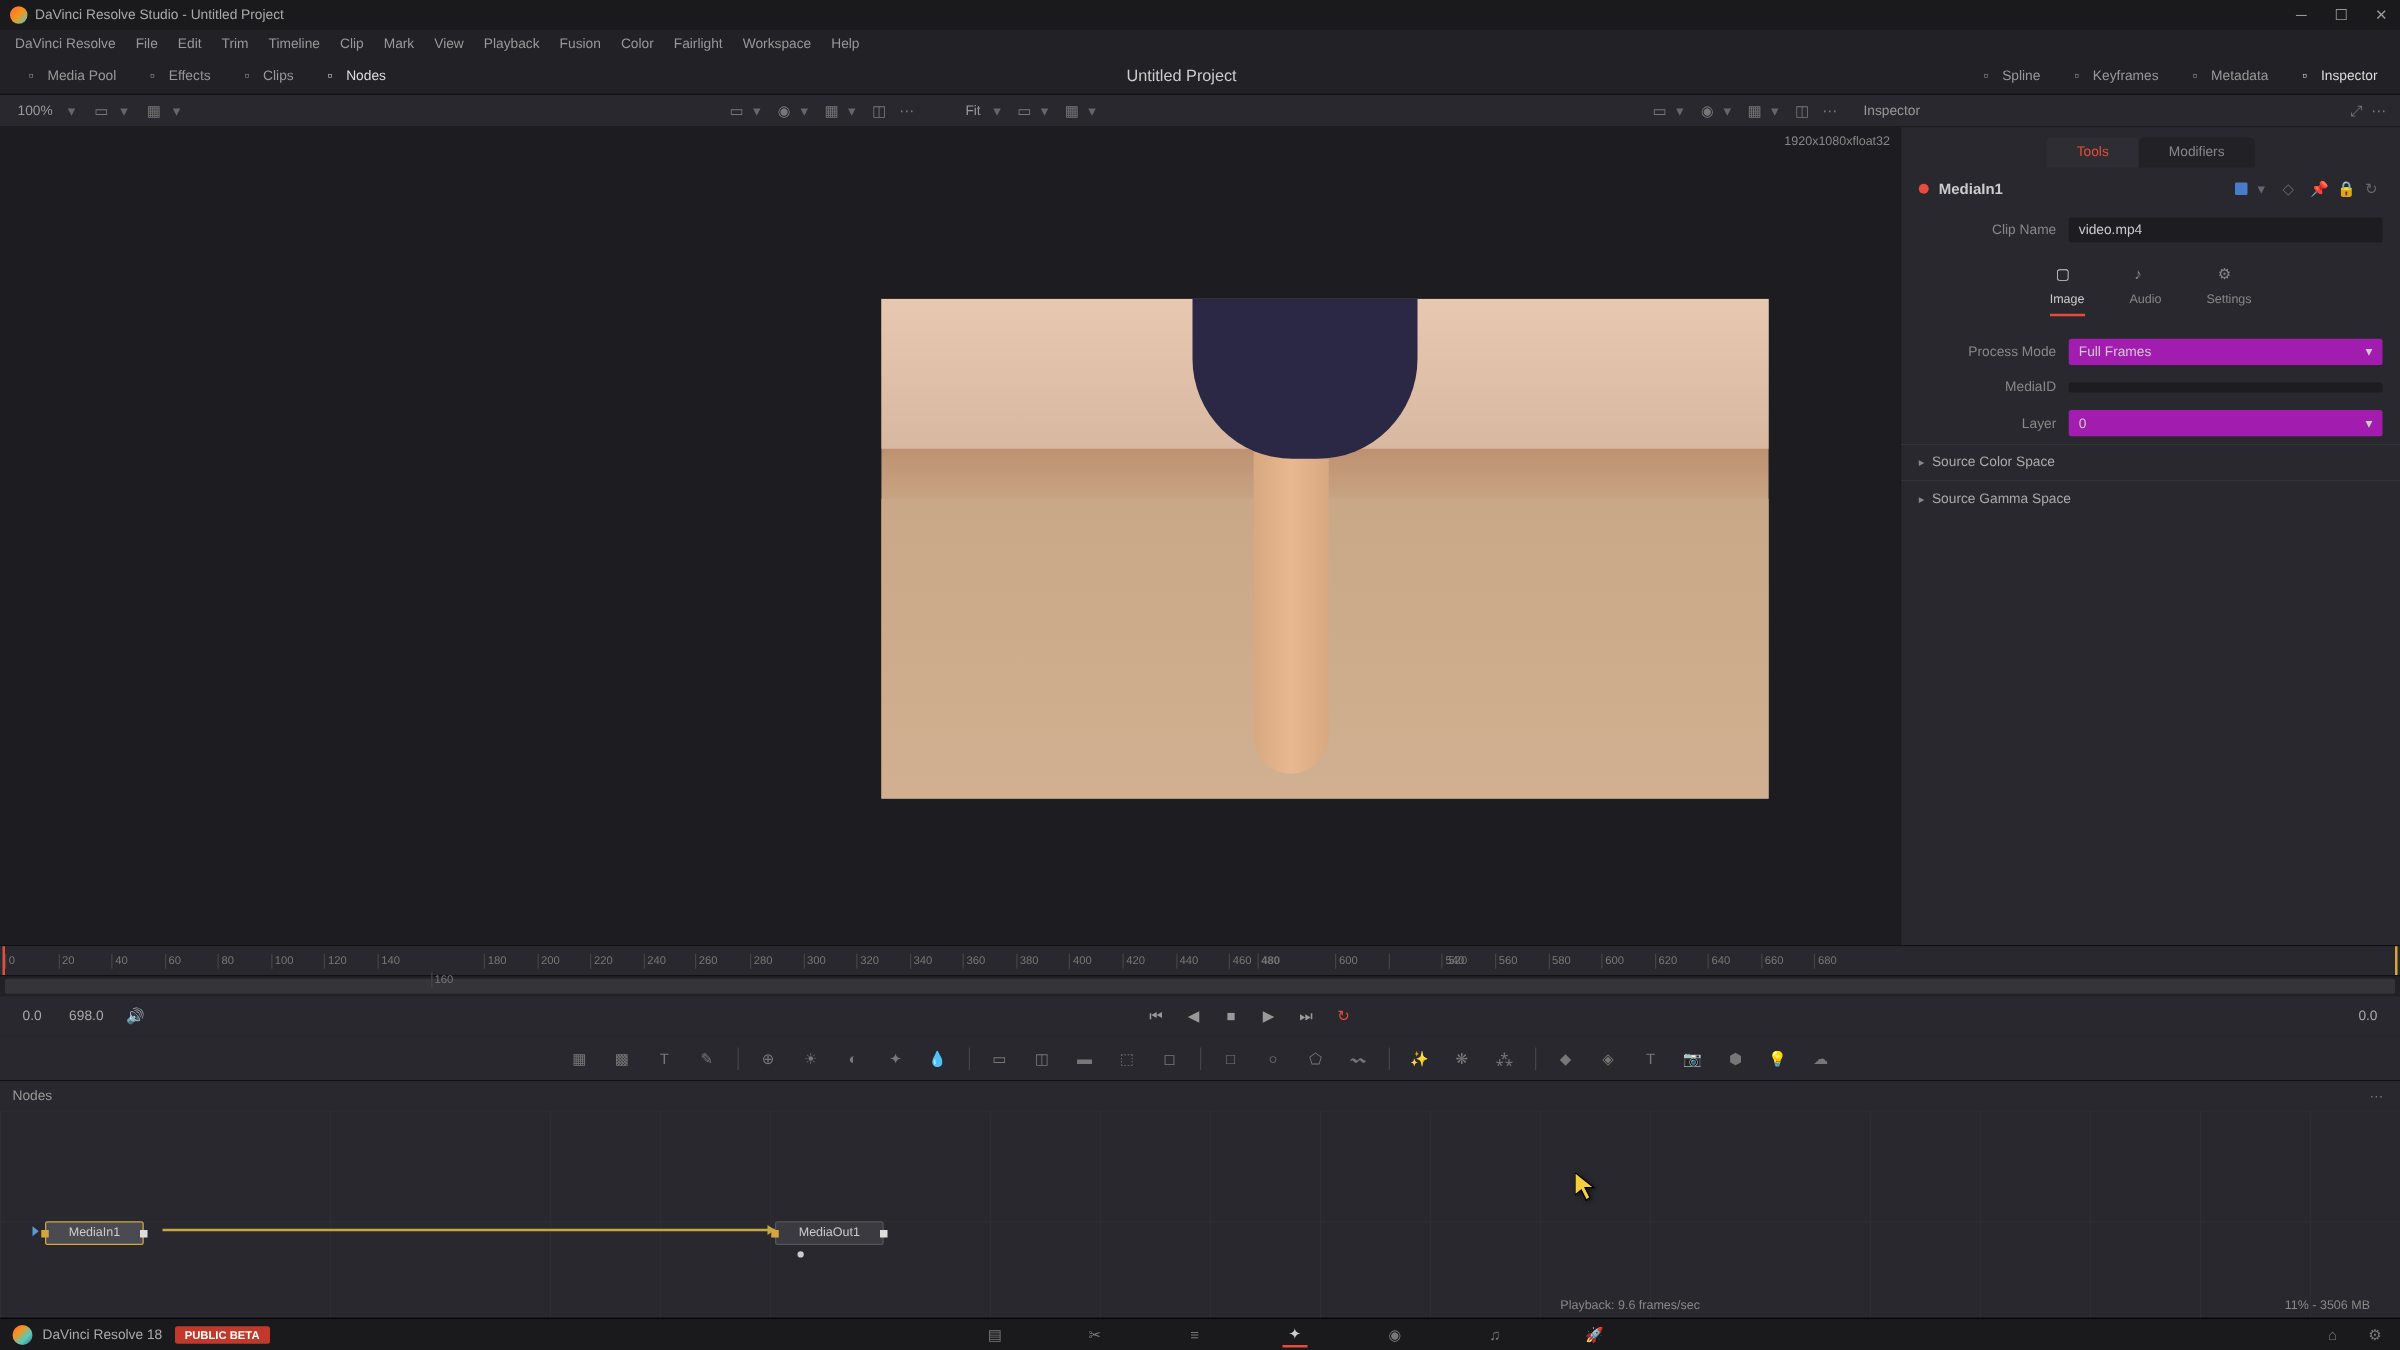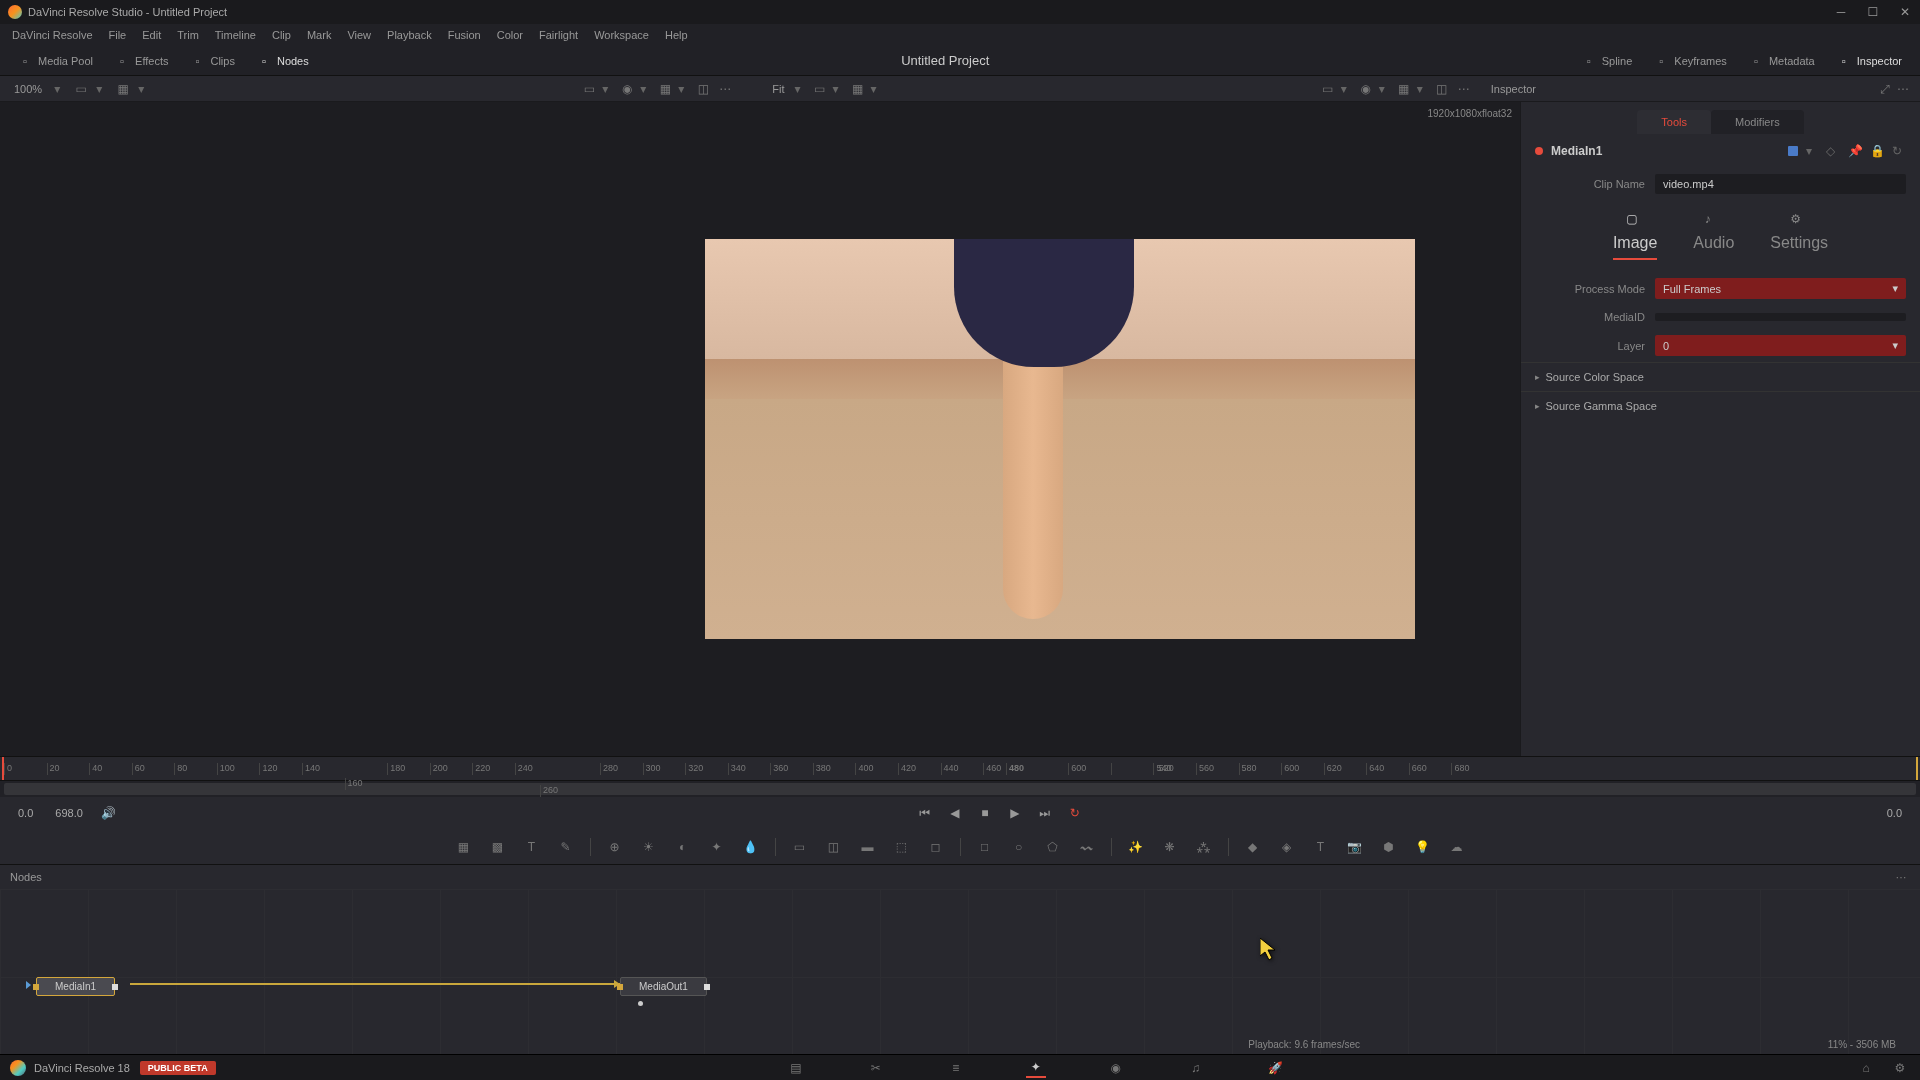--- a/index.html
+++ b/index.html
@@ -52,27 +52,27 @@
 .inspector-node { display: flex; align-items: center; padding: 10px 14px; gap: 8px; }
 .node-dot { width: 8px; height: 8px; border-radius: 50%; background: #e64b3c; }
 .node-name { font-size: 12px; color: #ccc; font-weight: bold; flex: 1; }
 .node-controls { display: flex; gap: 8px; align-items: center; }
 .node-ctrl-icon { width: 14px; height: 14px; color: #666; }
 .node-ctrl-box { width: 10px; height: 10px; background: #4a7bc8; border-radius: 1px; }
 
 .inspector-row { display: flex; align-items: center; padding: 6px 14px; gap: 10px; }
 .inspector-row .label { width: 110px; text-align: right; font-size: 11px; color: #888; }
 .inspector-row .value { flex: 1; background: #1d1d21; padding: 4px 8px; font-size: 11px; color: #ccc; border-radius: 2px; }
-.inspector-row .dropdown { flex: 1; background: #7f1d1d; padding: 4px 8px; font-size: 11px; color: #ccc; border-radius: 2px; display: flex; justify-content: space-between; align-items: center; }
+.inspector-row .dropdown { flex: 1; background: #a21caf; padding: 4px 8px; font-size: 11px; color: #ccc; border-radius: 2px; display: flex; justify-content: space-between; align-items: center; }
 
 .inspector-icons { display: flex; justify-content: center; gap: 36px; padding: 12px 0; }
 .insp-icon-tab { display: flex; flex-direction: column; align-items: center; gap: 4px; color: #888; cursor: pointer; padding-bottom: 6px; }
 .insp-icon-tab.active { color: #ccc; border-bottom: 2px solid #e64b3c; }
 .insp-icon-tab .ico { width: 18px; height: 18px; }
-.insp-icon-tab .lbl { font-size: 16px; }
+.insp-icon-tab .lbl { font-size: 10px; }
 
 .inspector-section { padding: 8px 14px; border-top: 1px solid #333; cursor: pointer; display: flex; align-items: center; gap: 6px; font-size: 11px; color: #aaa; }
 .chevron { font-size: 9px; color: #888; }
 
 
 .timeline-area { height: 298px; background: #212126; border-top: 1px solid #111; display: flex; flex-direction: column; }
 .ruler { height: 24px; background: #28282e; position: relative; border-bottom: 1px solid #111; }
 .ruler-tick { position: absolute; top: 6px; font-size: 9px; color: #777; border-left: 1px solid #444; padding-left: 2px; height: 12px; }
 .playhead-start { position: absolute; left: 2px; top: 0; width: 2px; height: 100%; background: #e64b3c; }
 .playhead-end { position: absolute; right: 2px; top: 0; width: 2px; height: 100%; background: #d4a73c; }
@@ -336,21 +336,21 @@
       <div class="ruler-tick" style="left: 131.714px;">60</div>
       <div class="ruler-tick" style="left: 174.286px;">80</div>
       <div class="ruler-tick" style="left: 216.857px;">100</div>
       <div class="ruler-tick" style="left: 259.429px;">120</div>
       <div class="ruler-tick" style="left: 302px;">140</div>
       <div class="ruler-tick" style="left: 344.571px; margin-top: 15px;">160</div>
       <div class="ruler-tick" style="left: 387.143px;">180</div>
       <div class="ruler-tick" style="left: 429.714px;">200</div>
       <div class="ruler-tick" style="left: 472.286px;">220</div>
       <div class="ruler-tick" style="left: 514.857px;">240</div>
-      <div class="ruler-tick" style="left: 540px; margin-top: 22px;">260</div>
+      <div class="ruler-tick" style="left: 556px;">260</div>
       <div class="ruler-tick" style="left: 600px;">280</div>
       <div class="ruler-tick" style="left: 642.571px;">300</div>
       <div class="ruler-tick" style="left: 685.143px;">320</div>
       <div class="ruler-tick" style="left: 727.714px;">340</div>
       <div class="ruler-tick" style="left: 770.286px;">360</div>
       <div class="ruler-tick" style="left: 812.857px;">380</div>
       <div class="ruler-tick" style="left: 855.429px;">400</div>
       <div class="ruler-tick" style="left: 898px;">420</div>
       <div class="ruler-tick" style="left: 940.571px;">440</div>
       <div class="ruler-tick" style="left: 983.143px;">460</div>

